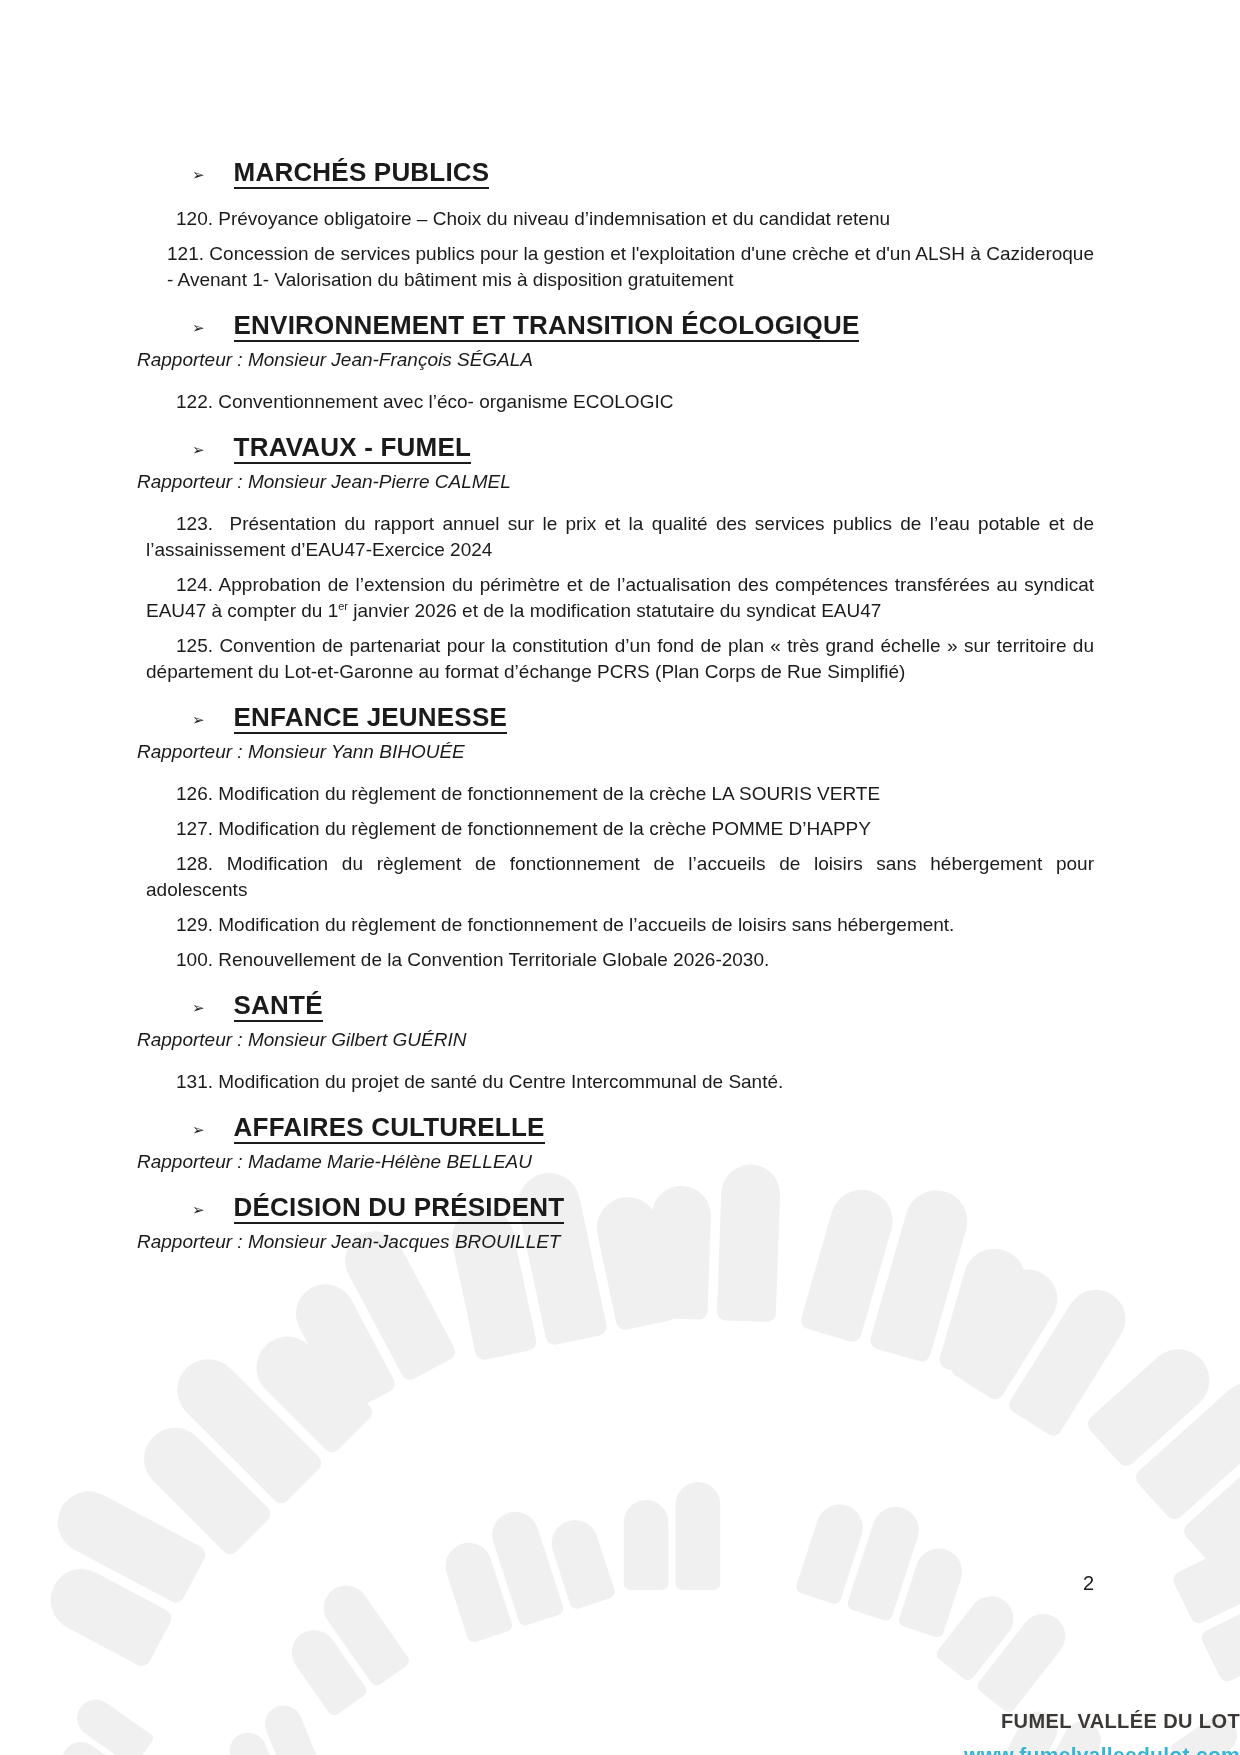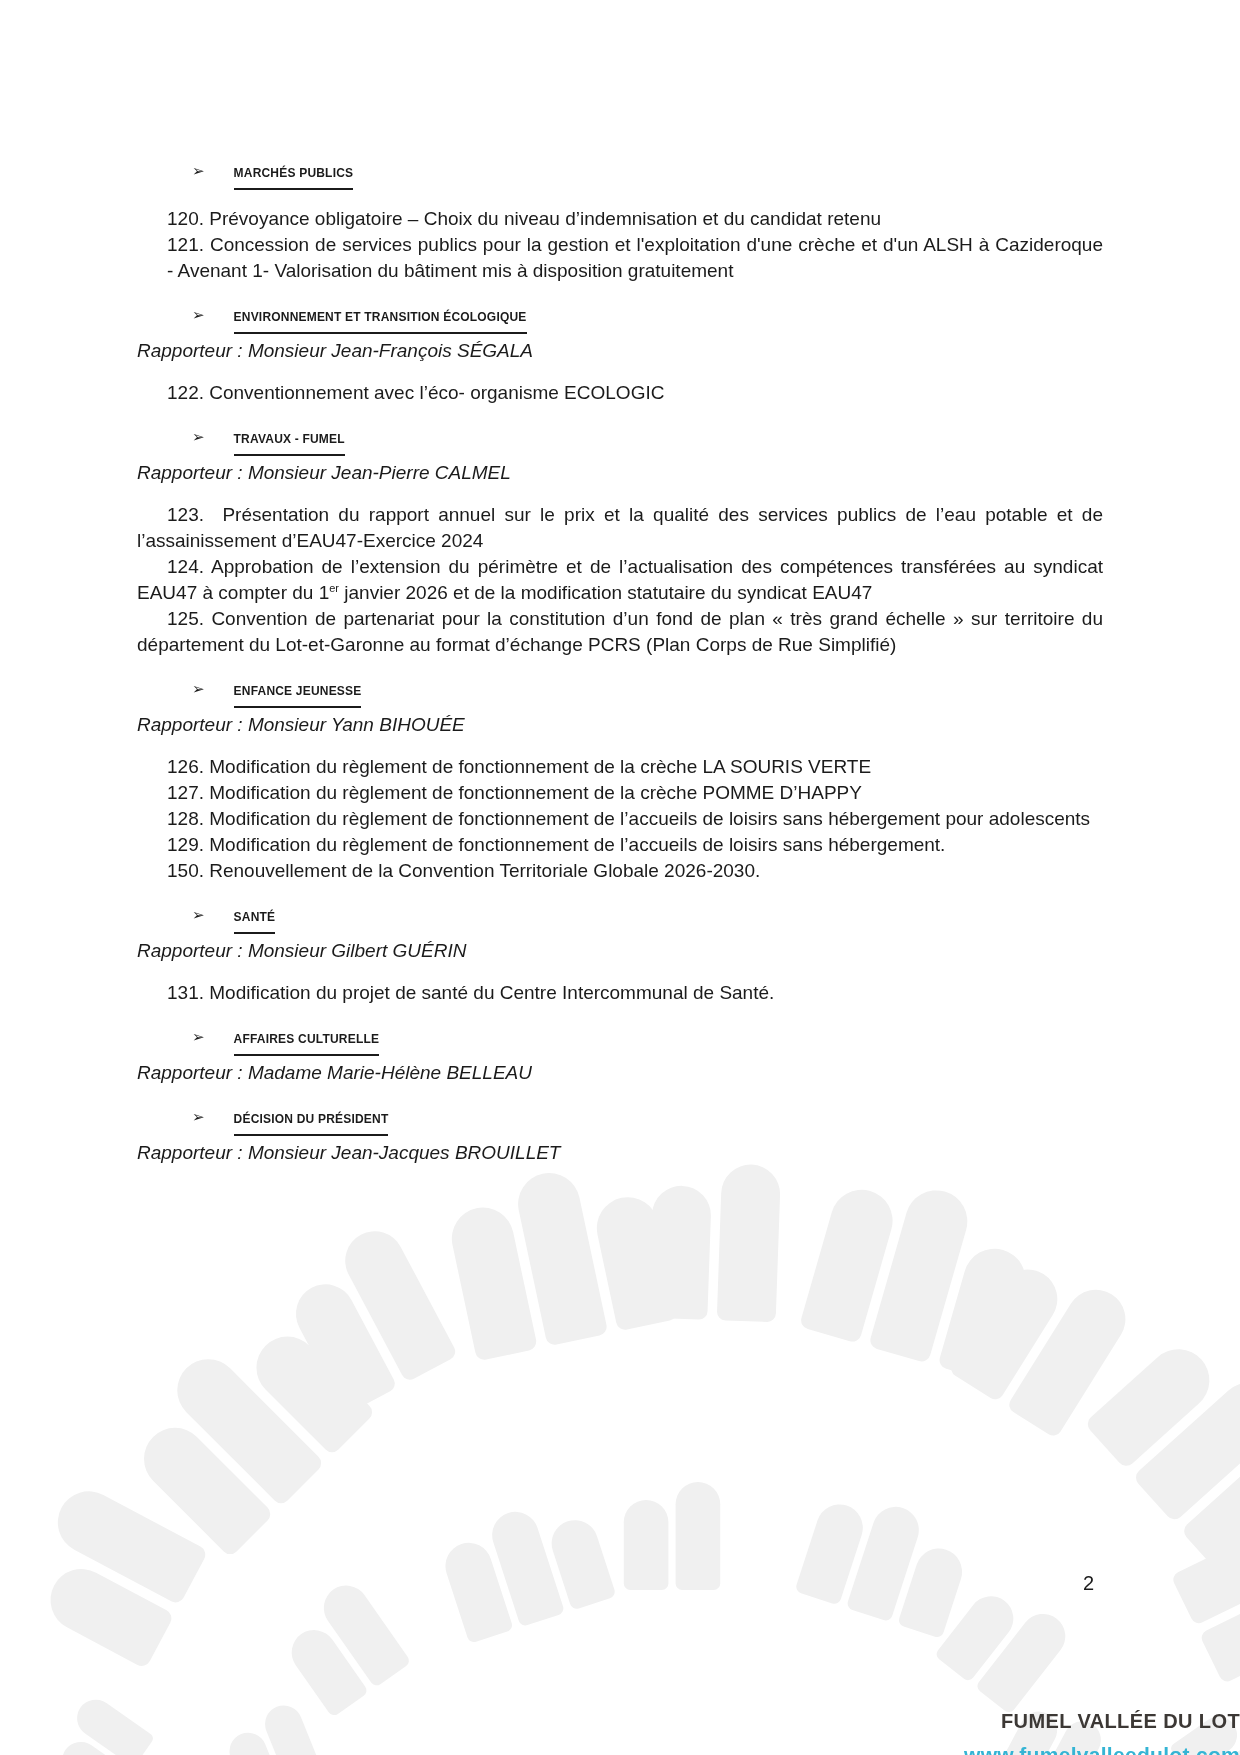--- a/index.html
+++ b/index.html
@@ -15,27 +15,27 @@
   
   .watermark{position:absolute;inset:0;z-index:0;pointer-events:none;}
   .hand{position:absolute;display:flex;align-items:flex-end;}
   .finger{background:#f0f0f0;border-radius:34px 34px 10px 10px;margin:0 5px;}
   
   .content{position:relative;z-index:1;padding:158px 137px 0 137px;}
   .section{margin-bottom:18px;}
   .heading-row{margin:0 0 4px 55px;display:flex;align-items:baseline;line-height:28px;}
   .bullet{font-family:"DejaVu Sans",sans-serif;font-size:15px;margin-right:29px;transform:translateY(-1px);}
   .heading-title{
-    font-size:12px;font-weight:700;letter-spacing:.2px;
+    font-size:26px;font-weight:700;letter-spacing:.2px;
     border-bottom:2px solid #1b1b1b;padding-bottom:1px;
   }
   .rapporteur{margin:0;font-style:italic;font-size:19px;line-height:26px;}
   .items{margin-top:16px;}
   .item{
-    margin:0;font-size:19px;line-height:26px;
+    margin:9px;font-size:19px;line-height:26px;
     text-align:justify;text-indent:30px;
   }
   .item.block{margin-left:30px;text-indent:0;}
   .item sup{font-size:11px;line-height:0;}
   
   .page-number{
     position:absolute;z-index:2;top:1572px;right:146px;
     font-size:20px;color:#1b1b1b;
   }
   .footer{
@@ -186,21 +186,21 @@
         <div class="heading-row">
           <span class="bullet">➢</span>
           <span class="heading-title">ENFANCE JEUNESSE</span>
         </div>
         <p class="rapporteur">Rapporteur : Monsieur Yann BIHOUÉE</p>
         <div class="items">
           <p class="item"><span>126. Modification du règlement de fonctionnement de la crèche LA SOURIS VERTE</span></p>
           <p class="item"><span>127. Modification du règlement de fonctionnement de la crèche POMME D’HAPPY</span></p>
           <p class="item"><span>128. Modification du règlement de fonctionnement de l’accueils de loisirs sans hébergement pour adolescents</span></p>
           <p class="item"><span>129. Modification du règlement de fonctionnement de l’accueils de loisirs sans hébergement.</span></p>
-          <p class="item"><span>150. Renouvellement de la Convention Territoriale Globale 2026-2030.</span></p>
+          <p class="item"><span>100. Renouvellement de la Convention Territoriale Globale 2026-2030.</span></p>
         </div>
       </div>
       <div class="section">
         <div class="heading-row">
           <span class="bullet">➢</span>
           <span class="heading-title">SANTÉ</span>
         </div>
         <p class="rapporteur">Rapporteur : Monsieur Gilbert GUÉRIN</p>
         <div class="items">
           <p class="item"><span>131. Modification du projet de santé du Centre Intercommunal de Santé.</span></p>

